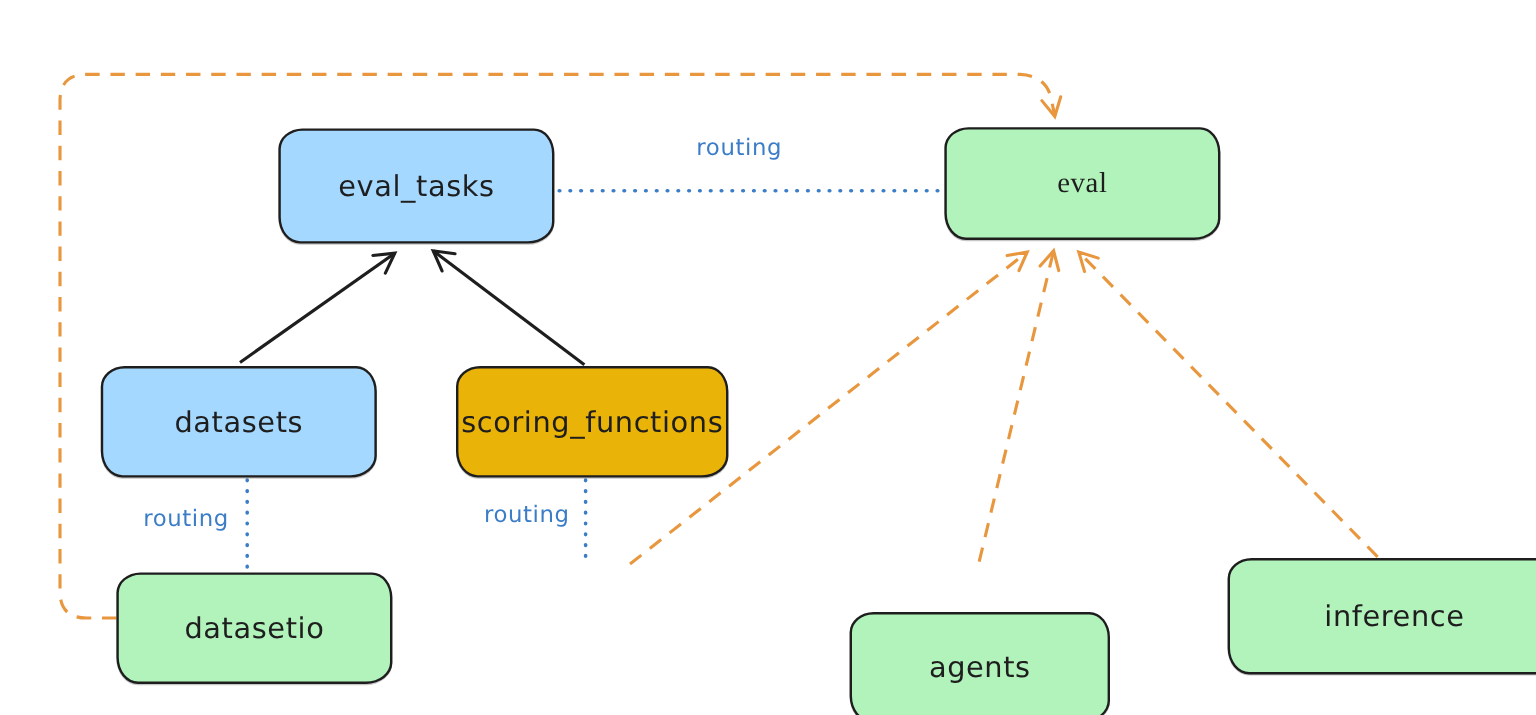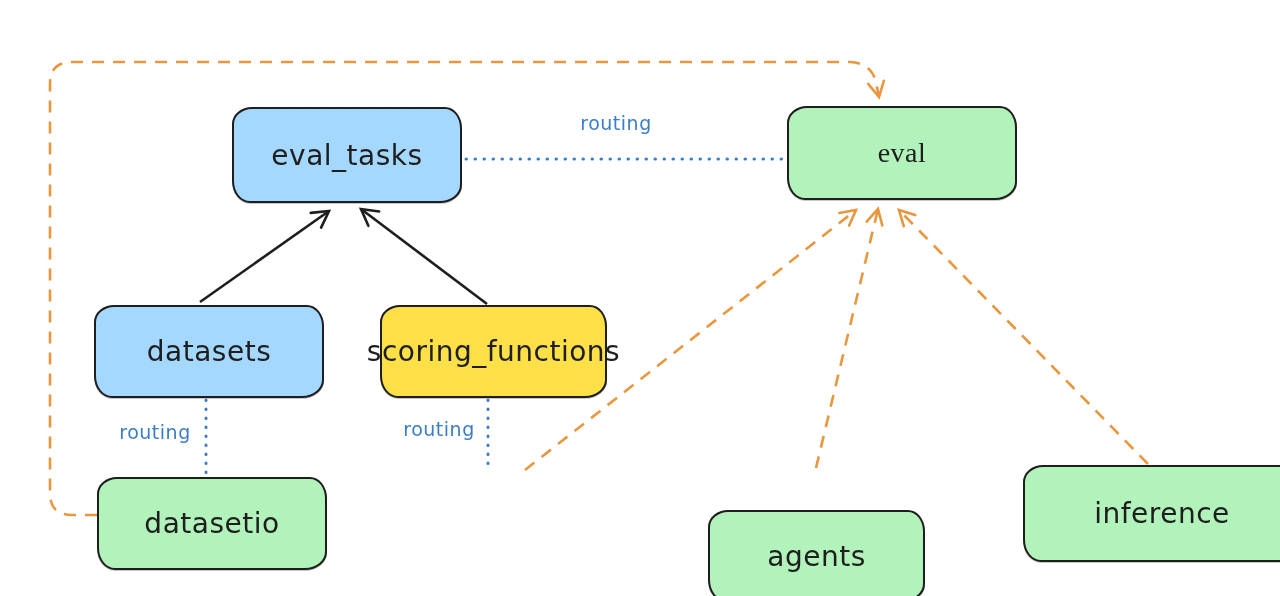--- a/index.html
+++ b/index.html
@@ -18,30 +18,30 @@
     pointer-events:none;
   }
   .edge{fill:none;stroke-width:2.6px;}
   .edge.dashed{stroke-dasharray:12 9;stroke-linecap:butt;}
   .edge.dotted{stroke-dasharray:0.5 8.5;stroke-linecap:round;stroke-width:3px;}
   .node{
     position:absolute;
     display:flex;align-items:center;justify-content:center;
     border:2.6px solid #1e1e1e;
     color:#1e1e1e;
-    font-size:28px;
+    font-size:24px;
     letter-spacing:0.5px;
     box-shadow:0 1px 0 rgba(30,30,30,0.25);
     box-sizing:border-box;
   }
   
   .node{border-radius:20px 17px 22px 18px / 17px 21px 18px 22px;}
   #n-eval_tasks       {left:232px;top:107px;width:230px;height:96px;}
   #n-eval             {left:787px;top:106px;width:230px;height:94px;}
-  #n-datasets         {left:94px; top:305px;width:230px;height:93px;}
+  #n-datasets         {left:84px; top:305px;width:230px;height:93px;}
   #n-scoring_functions{left:380px;top:305px;width:227px;height:93px;}
   #n-datasetio        {left:97px; top:477px;width:230px;height:93px;}
   #n-scoring          {left:385px;top:472px;width:232px;height:93px;}
   #n-agents           {left:708px;top:470px;width:217px;height:92px;margin-top:40px;}
   #n-inference        {left:1023px;top:465px;width:278px;height:97px;}
   .edge-label{
     position:absolute;
     width:100px;
     text-align:center;
     font-size:19px;
@@ -82,21 +82,21 @@
 
   <div class="node" id="n-eval_tasks" style="background-color: rgb(165, 216, 255);">
     <span>eval_tasks</span>
   </div>
   <div class="node" id="n-eval" style="background-color: rgb(178, 242, 187); font-family: Liberation Serif, serif;">
     <span>eval</span>
   </div>
   <div class="node" id="n-datasets" style="background-color: rgb(165, 216, 255);">
     <span>datasets</span>
   </div>
-  <div class="node" id="n-scoring_functions" style="background-color: #fde047; text-align: center;">
+  <div class="node" id="n-scoring_functions" style="background-color: #eab308; text-align: center;">
     <span>scoring_functions</span>
   </div>
   <div class="node" id="n-datasetio" style="background-color: rgb(178, 242, 187);">
     <span>datasetio</span>
   </div>
   <div class="node" id="n-agents" style="background-color: rgb(178, 242, 187);">
     <span>agents</span>
   </div>
   <div class="node" id="n-inference" style="background-color: rgb(178, 242, 187);">
     <span>inference</span>

